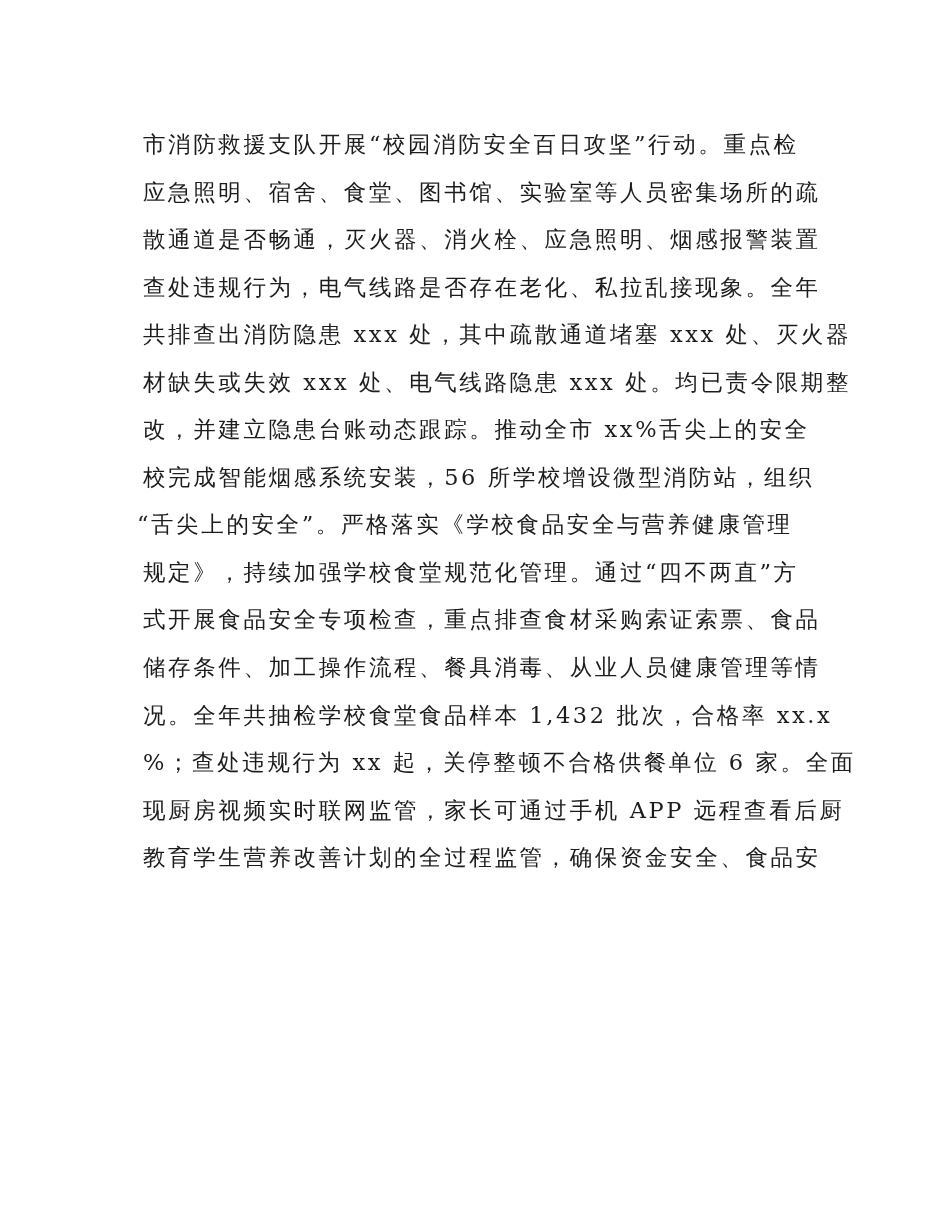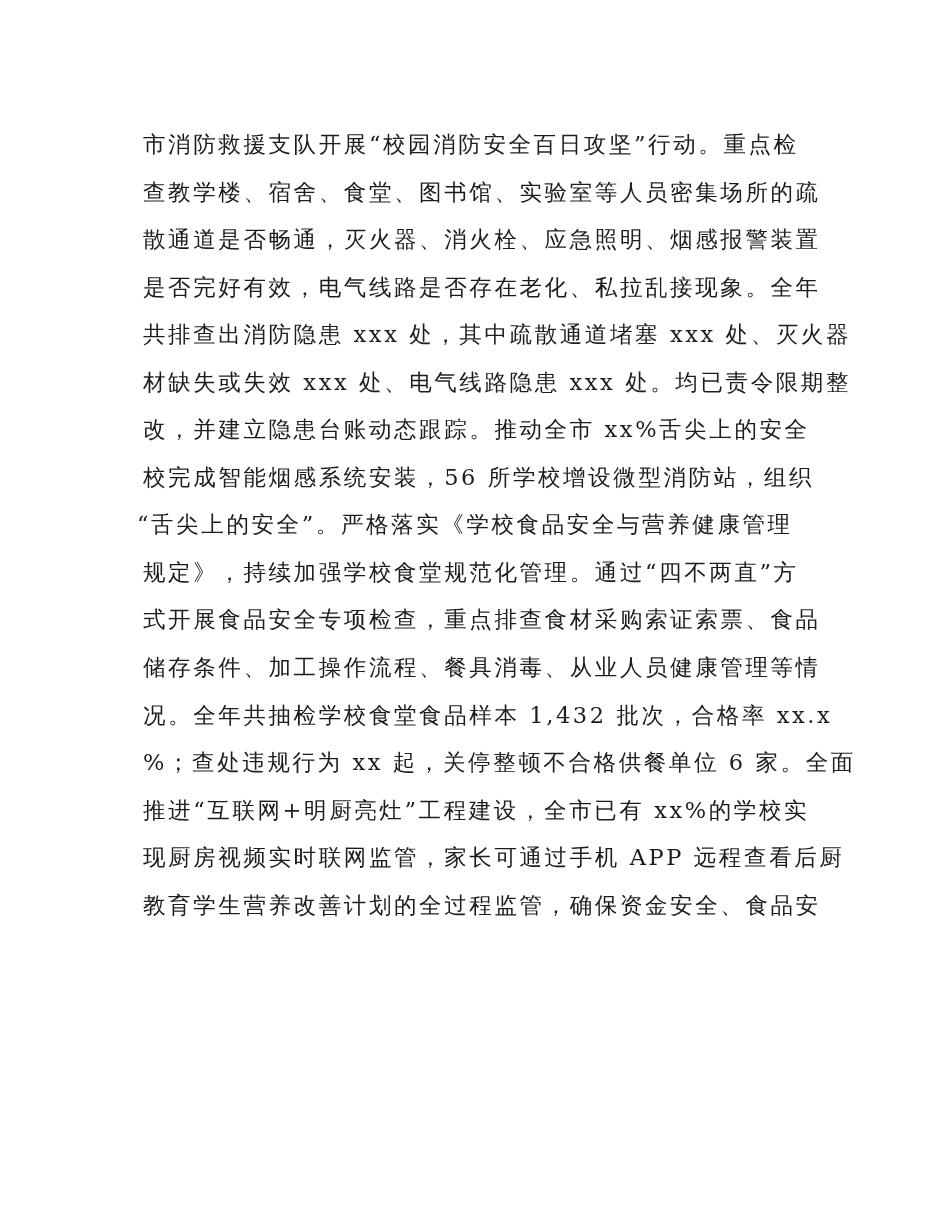--- a/index.html
+++ b/index.html
@@ -40,30 +40,29 @@
   .line.indent-quote {
     margin-left: -6px;
   }
 </style>
 </head>
 <body>
 
 <div class="page">
   <div class="body-text">
     <span class="line">市消防救援支队开展“校园消防安全百日攻坚”行动。重点检</span>
-    <span class="line">查教学楼、宿舍、食堂、图书馆、实验室等人员密集场所的疏</span>
+    <span class="line">应急照明、宿舍、食堂、图书馆、实验室等人员密集场所的疏</span>
     <span class="line">散通道是否畅通，灭火器、消火栓、应急照明、烟感报警装置</span>
-    <span class="line">是否完好有效，电气线路是否存在老化、私拉乱接现象。全年</span>
+    <span class="line">查处违规行为，电气线路是否存在老化、私拉乱接现象。全年</span>
     <span class="line">共排查出消防隐患 xxx 处，其中疏散通道堵塞 xxx 处、灭火器</span>
     <span class="line">材缺失或失效 xxx 处、电气线路隐患 xxx 处。均已责令限期整</span>
     <span class="line">改，并建立隐患台账动态跟踪。推动全市 xx%舌尖上的安全</span>
     <span class="line">校完成智能烟感系统安装，56 所学校增设微型消防站，组织</span>
     <span class="line indent-quote">“舌尖上的安全”。严格落实《学校食品安全与营养健康管理</span>
     <span class="line">规定》，持续加强学校食堂规范化管理。通过“四不两直”方</span>
     <span class="line">式开展食品安全专项检查，重点排查食材采购索证索票、食品</span>
     <span class="line">储存条件、加工操作流程、餐具消毒、从业人员健康管理等情</span>
     <span class="line">况。全年共抽检学校食堂食品样本 1,432 批次，合格率 xx.x</span>
     <span class="line">%；查处违规行为 xx 起，关停整顿不合格供餐单位 6 家。全面</span>
-    <span class="line">推进“互联网+明厨亮灶”工程建设，全市已有 xx%的学校实</span>
     <span class="line">现厨房视频实时联网监管，家长可通过手机 APP 远程查看后厨</span>
     <span class="line">教育学生营养改善计划的全过程监管，确保资金安全、食品安</span>
   </div>
 </div>
 
 </body></html>

